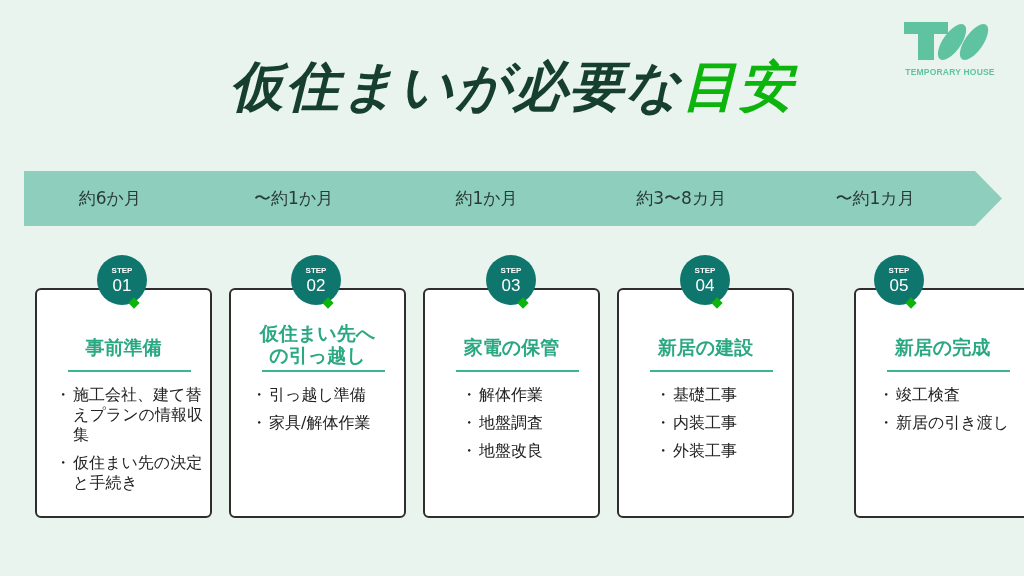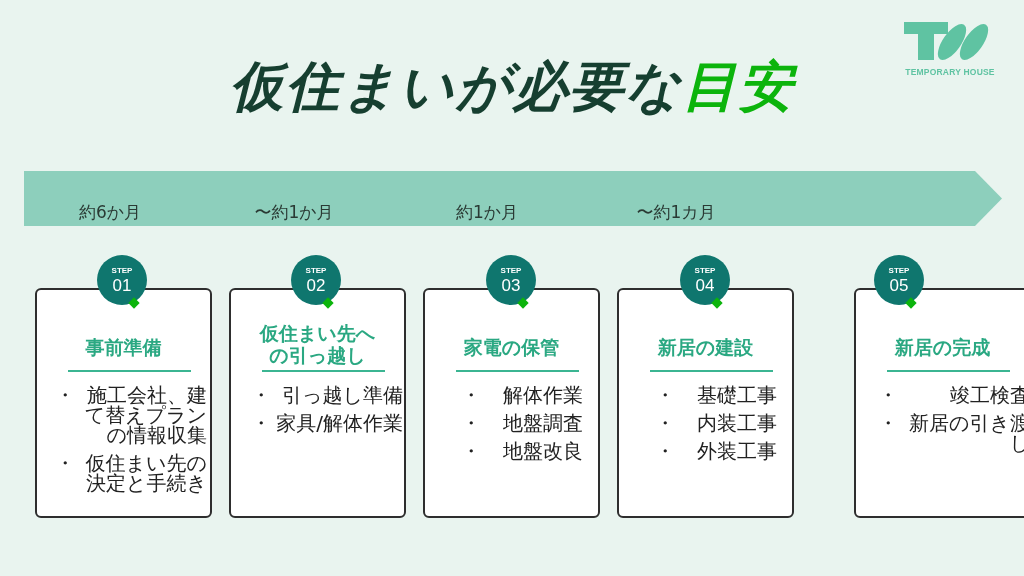--- a/index.html
+++ b/index.html
@@ -40,21 +40,21 @@
       letter-spacing: 0.2px;
     }
 
     .timeline {
       position: absolute;
       left: 24px; top: 171px;
       width: 978px; height: 55px;
     }
     .timeline svg { position: absolute; left: 0; top: 0; }
     .timeline .labels {
-      position: absolute; left: 0; top: 14px; width: 945px; height: 44px;
+      position: absolute; left: 0; top: 0; width: 945px; height: 44px;
       display: flex;
     }
     .timeline .label {
       width: 194px; 
       text-align: center;
       line-height: 55px;
       font-size: 17px;
       color: #2a3a34;
     }
 
@@ -108,24 +108,23 @@
       line-height: 22px;
     }
     .card .divider {
       position: absolute;
       left: 31px; width: 123px; height: 2px;
       background: #3bb592;
     }
     .card ul {
       position: absolute;
       list-style: none;
-      font-size: 20px;
+      font-size: 16px;
       line-height: 20px;
       color: #222;
-      text-align: right;
     }
     .card ul li {
       position: relative;
       padding-left: 16px;
       margin-bottom: 8px;
     }
     .card ul li::before {
       content: "・";
       position: absolute;
       left: -2px; top: 0;
@@ -149,20 +148,21 @@
 </div>
 
 <div class="timeline">
   <svg width="978" height="55" viewBox="0 0 978 55">
     <polygon points="0,0 951,0 978,27.5 951,55 0,55" fill="#8dcfbc"></polygon>
   </svg>
   <div class="labels">
     <div class="label" style="margin-left:0px; width:172px;">約6か月</div>
     <div class="label" style="width:196px;">〜約1か月</div>
     <div class="label" style="width:190px;">約1か月</div>
+    <div class="label" style="width:200px;">約3〜8カ月</div>
     <div class="label" style="width:188px;">〜約1カ月</div>
   </div>
 </div>
 
 <div class="badge" style="left:97px;">
   <span class="step-word">STEP</span>
   <span class="step-num">01</span>
 </div>
 <div class="card" style="left:35px;">
   <div class="card-title" style="top:46px;">事前準備</div>

